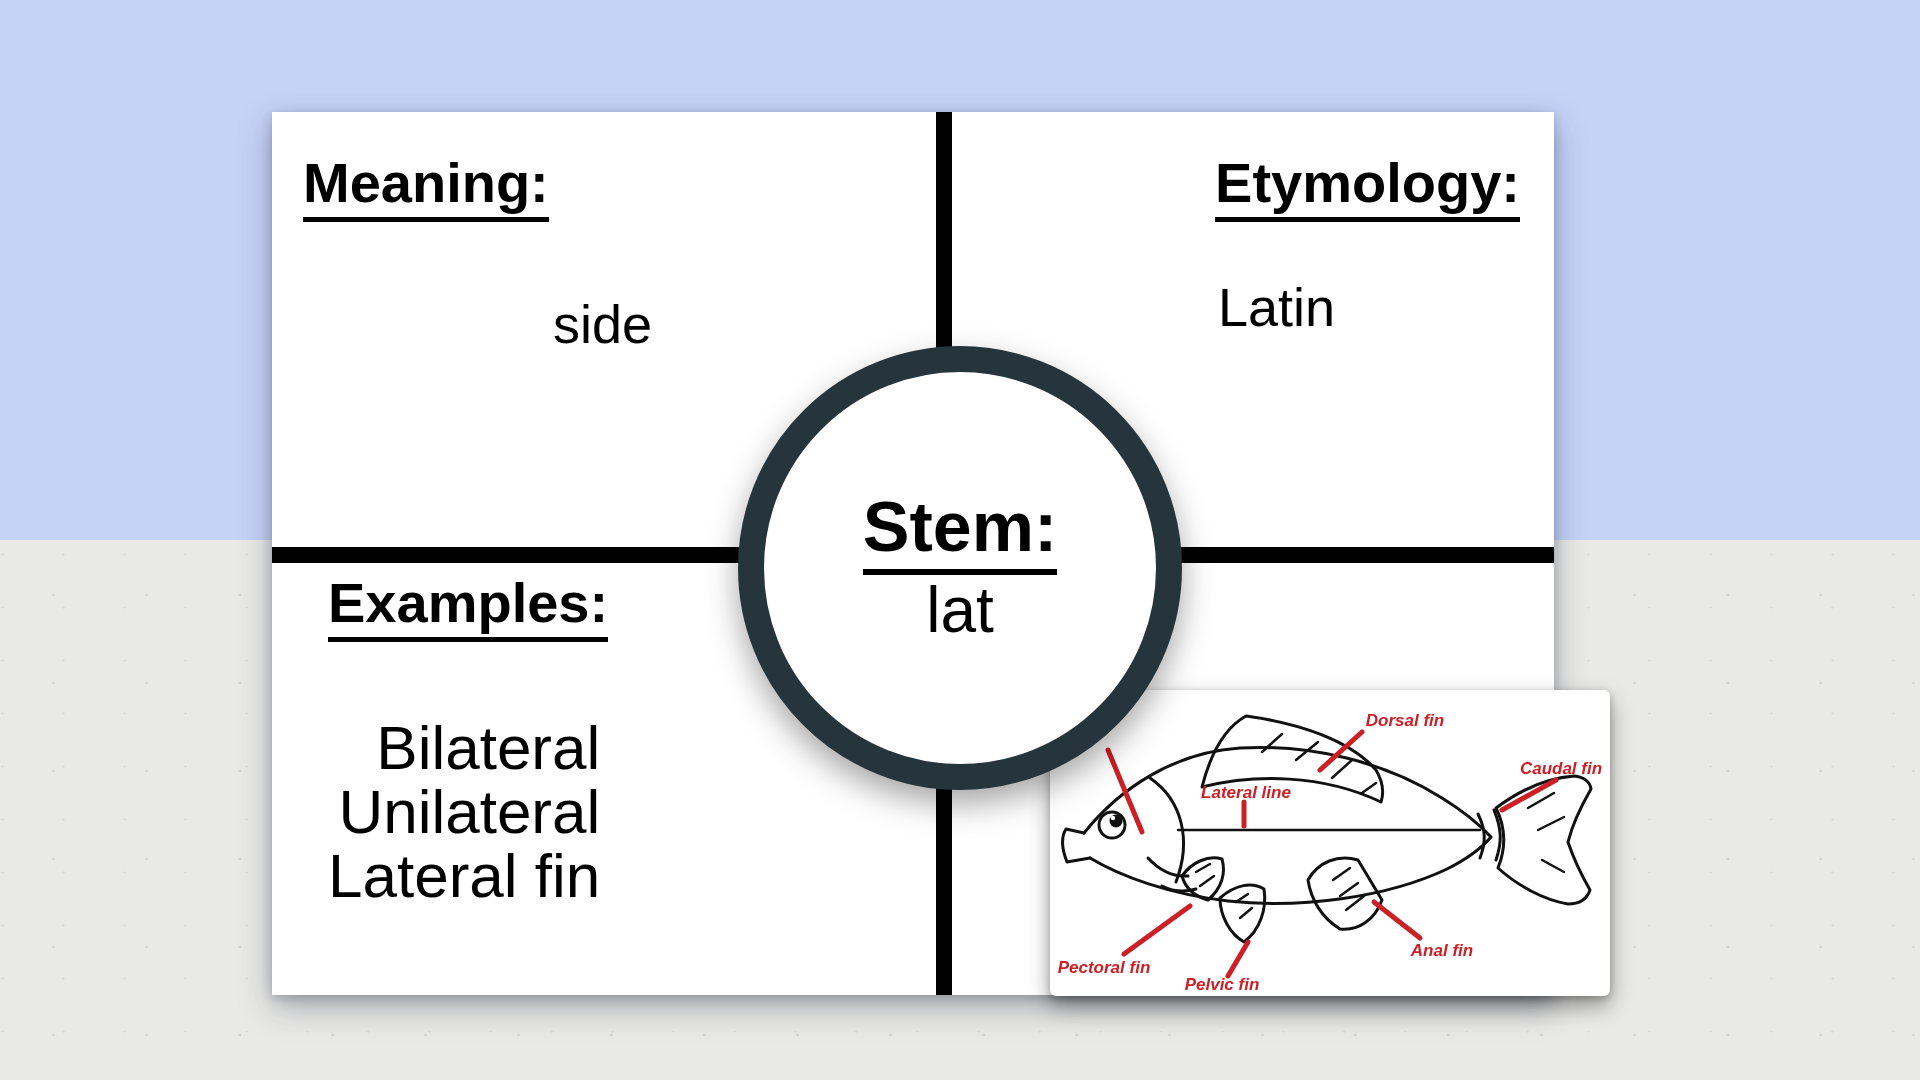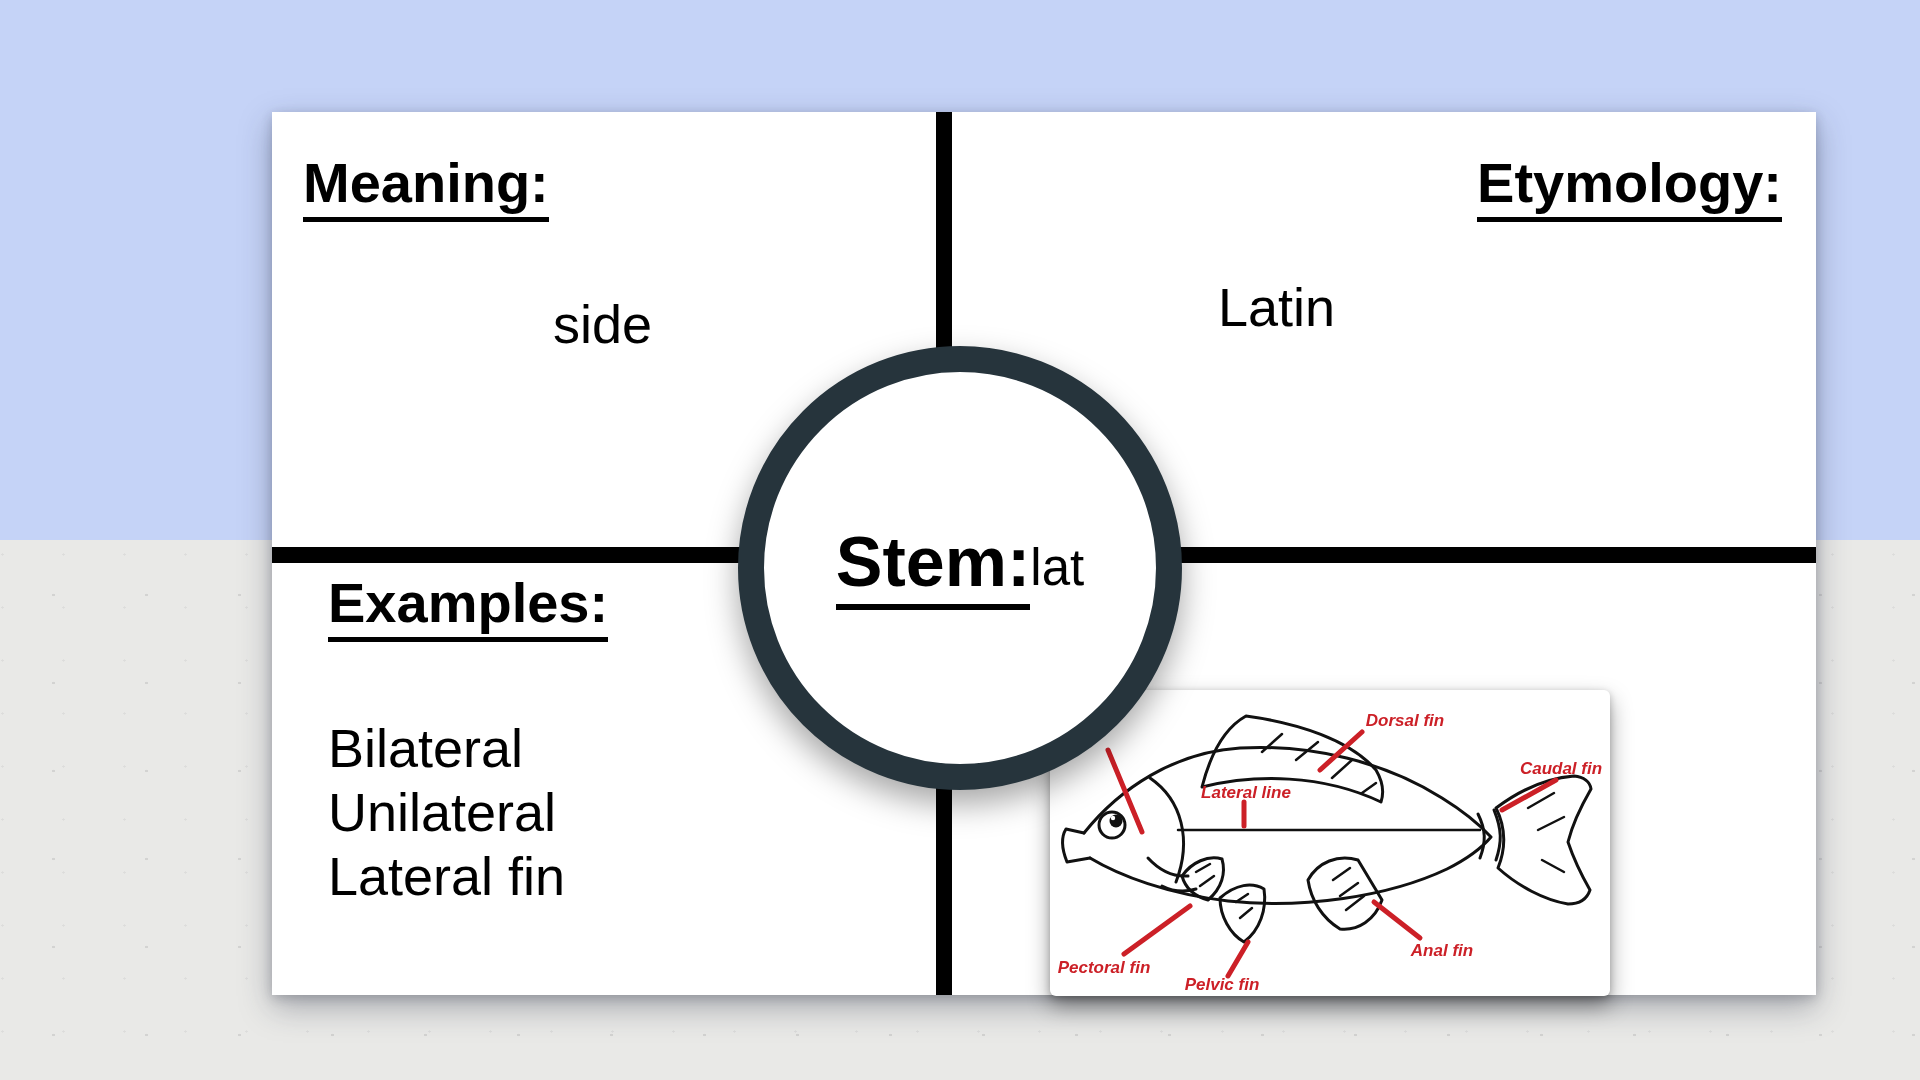--- a/index.html
+++ b/index.html
@@ -16,21 +16,21 @@
   }
   .bg-bottom {
     position: absolute; left: 0; top: 540px; width: 1920px; height: 540px;
     background-image:
       radial-gradient(rgba(110,110,115,0.18) 1.4px, transparent 1.6px),
       radial-gradient(rgba(130,130,135,0.12) 1.1px, transparent 1.3px);
     background-size: 93px 88px, 61px 53px;
     background-position: 7px 11px, 33px 41px;
   }
   .card {
-    position: absolute; left: 272px; top: 112px; width: 1544px; height: 883px;
+    position: absolute; left: 272px; top: 112px; width: 1282px; height: 883px;
     background: #ffffff;
     box-shadow: 0 12px 30px rgba(40,45,65,0.35), 0 3px 10px rgba(40,45,65,0.22);
   }
   .divider-v {
     position: absolute; left: 664px; top: 0; width: 16px; height: 100%;
     background: #000;
   }
   .divider-h {
     position: absolute; left: 0; top: 435px; width: 100%; height: 16px;
     background: #000;
@@ -48,21 +48,21 @@
   .val {
     position: absolute;
     font-size: 54px; line-height: 1.15;
     white-space: nowrap;
   }
   .meaning-hdr   { left: 31px;  top: 40px; }
   .meaning-val   { left: 281px; top: 181px; }
   .etymology-hdr { right: 34px; top: 40px; margin-left: 35px; }
   .etymology-val { left: 946px; top: 164px; }
   .examples-hdr  { left: 56px;  top: 460px; }
-  .examples-list { left: 56px;  top: 604px; font-size: 54px; line-height: 64px; }
+  .examples-list { left: 56px;  top: 604px; font-size: 62px; line-height: 64px; text-align: right; }
   .examples-list div { white-space: nowrap; }
 
   .fish-figure {
     position: absolute; left: 778px; top: 530px; width: 560px; height: 306px;
     background: #fff;
     border-radius: 6px;
     box-shadow: 0 10px 22px rgba(0,0,0,0.38), 0 2px 7px rgba(0,0,0,0.22);
     margin-top: 48px;
   }
   .fish-figure svg { display: block; width: 560px; height: 306px; border-radius: 6px; }
@@ -71,28 +71,28 @@
     font-size: 17px; font-weight: bold; font-style: italic;
   }
 
   .stem-circle {
     position: absolute; left: 466px; top: 234px; width: 444px; height: 444px;
     box-sizing: border-box;
     background: #fff;
     border: 26px solid #26343c;
     border-radius: 50%;
     box-shadow: 0 14px 32px rgba(0,0,0,0.35);
-    display: flex; flex-direction: row; align-items: center; justify-content: center;
+    display: flex; flex-direction: column; align-items: center; justify-content: center;
   }
   .circle-hdr {
     font-size: 70px; font-weight: bold; line-height: 1.05;
   }
   .circle-hdr .u { border-bottom: 6px solid #000; padding-bottom: 4px; }
   .circle-val {
-    font-size: 51px; line-height: 1.1; 
+    font-size: 64px; line-height: 1.1; 
   }
 </style>
 </head>
 <body>
 
 <div class="stage">
   <div class="bg-top" style="background:#c5d3f7;"></div>
   <div class="bg-bottom" style="background-color:#e9e9e7;"></div>
 
   <div class="card">

